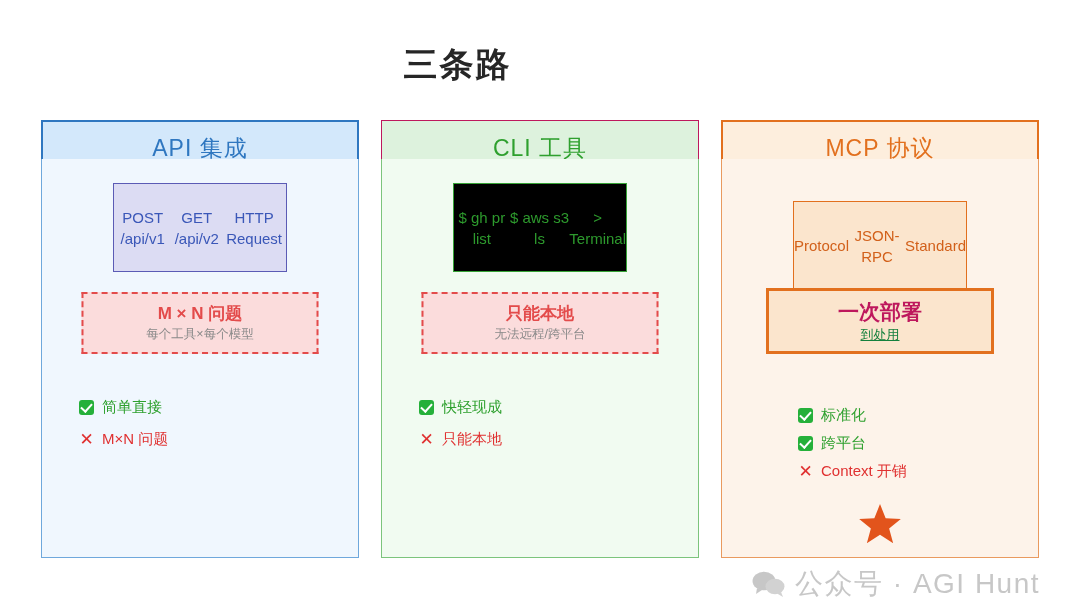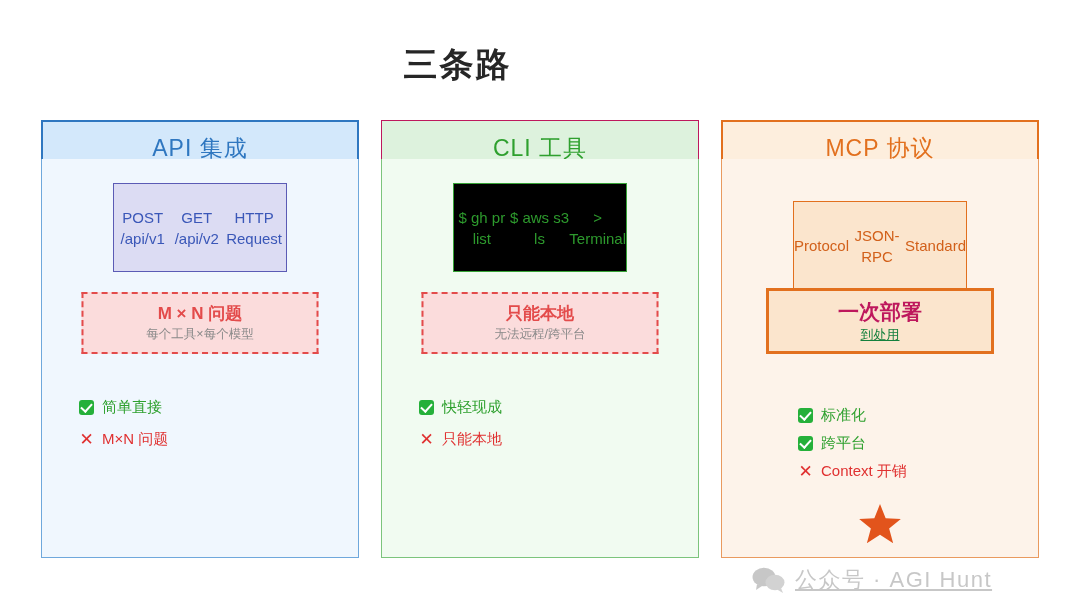--- a/index.html
+++ b/index.html
@@ -103,21 +103,21 @@
     position: absolute; left: 858px; top: 503px;
     width: 44px; height: 42px; color: #e2541c;
   }
 
   
   .watermark {
     position: absolute; left: 752px; top: 565px;
     display: flex; align-items: center; gap: 9px;
     color: #c3c3c3; opacity: .92;
   }
-  .wm-text { font-size: 22px; letter-spacing: 1.5px; color:#c3c3c3;text-decoration:underline; }
+  .wm-text { font-size: 28px; letter-spacing: 1.5px; color:#c3c3c3; }
   .wm-logo { width: 34px; height: 26px; display:block; }
 </style>
 </head>
 <body>
 
 <div id="canvas">
 
   <div class="page-title">三条路</div>
 
   <div class="column col-1">

